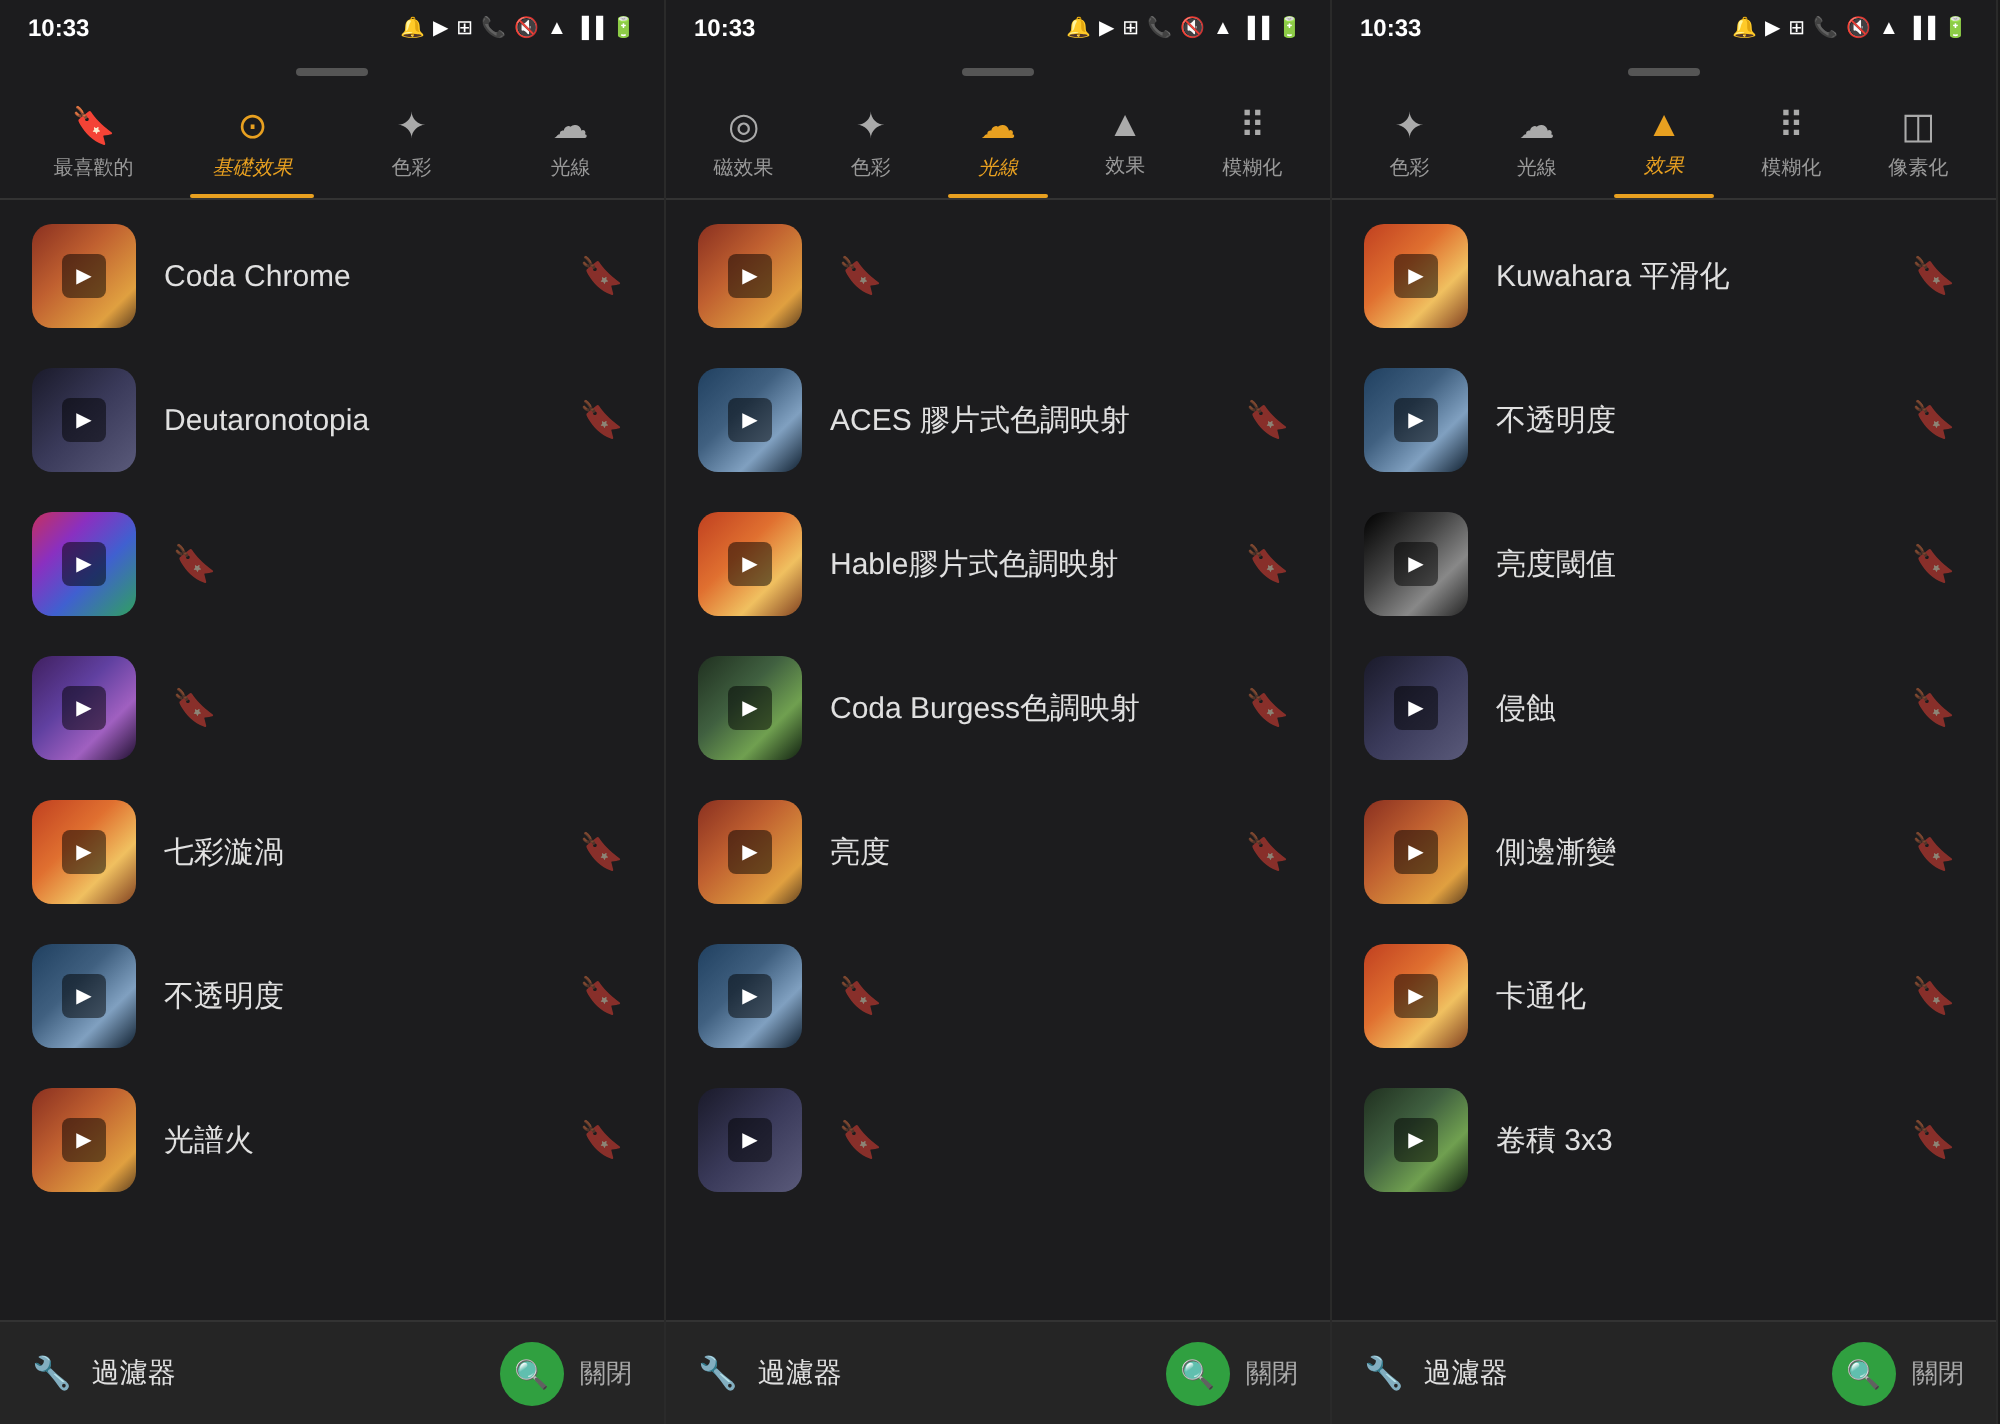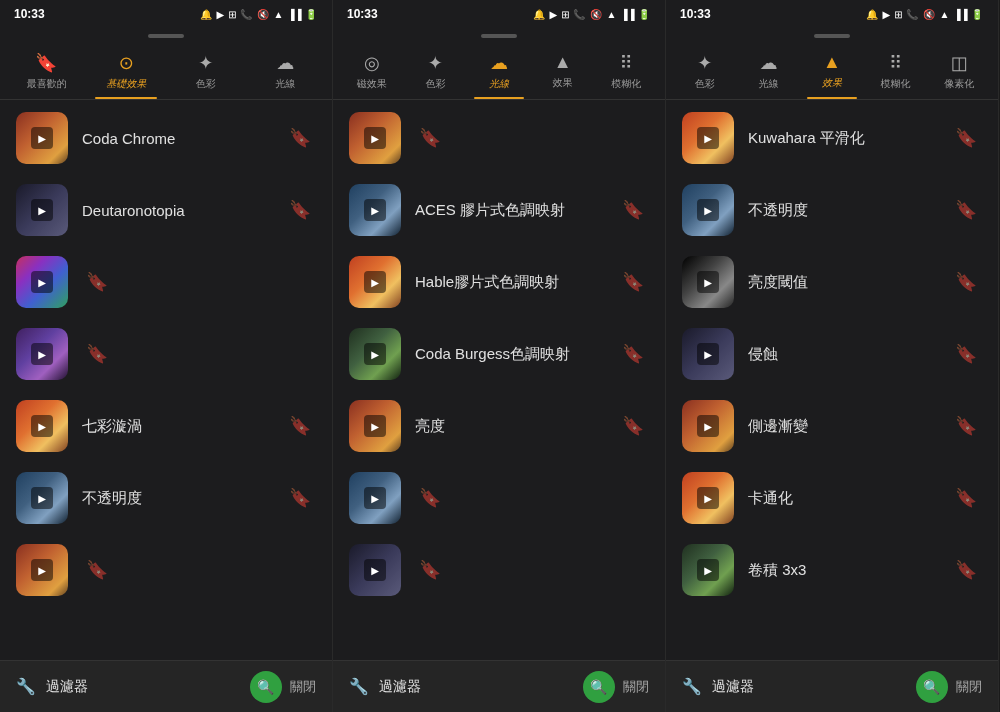--- a/index.html
+++ b/index.html
@@ -315,20 +315,21 @@
           </div>
           <span class="effect-name">不透明度</span>
           <span class="bookmark-icon" style="opacity: 0.5;">🔖</span>
         </div>
         <div class="effect-item">
           <div class="effect-thumb">
             <div class="thumb-landscape" style="background: linear-gradient(135deg, rgb(138, 48, 32) 0%, rgb(192, 96, 48) 40%, rgb(224, 160, 64) 80%, rgb(96, 64, 32) 100%);">
               <div class="play-btn">▶</div>
             </div>
           </div>
+          <span class="effect-name">光譜火</span>
           <span class="bookmark-icon" style="opacity: 0.5;">🔖</span>
         </div>
       </div>
       <div class="bottom-bar">
     <span class="filter-icon" style="color:#e0e0e0;font-size:16px;">🔧</span>
     <span class="filter-btn" style="color:#e0e0e0;font-size:14px;">過濾器</span>
     <div class="bottom-right">
       <div class="search-circle">🔍</div>
       <span class="close-btn" style="color:#aaa;font-size:13px;">關閉</span>
     </div>

